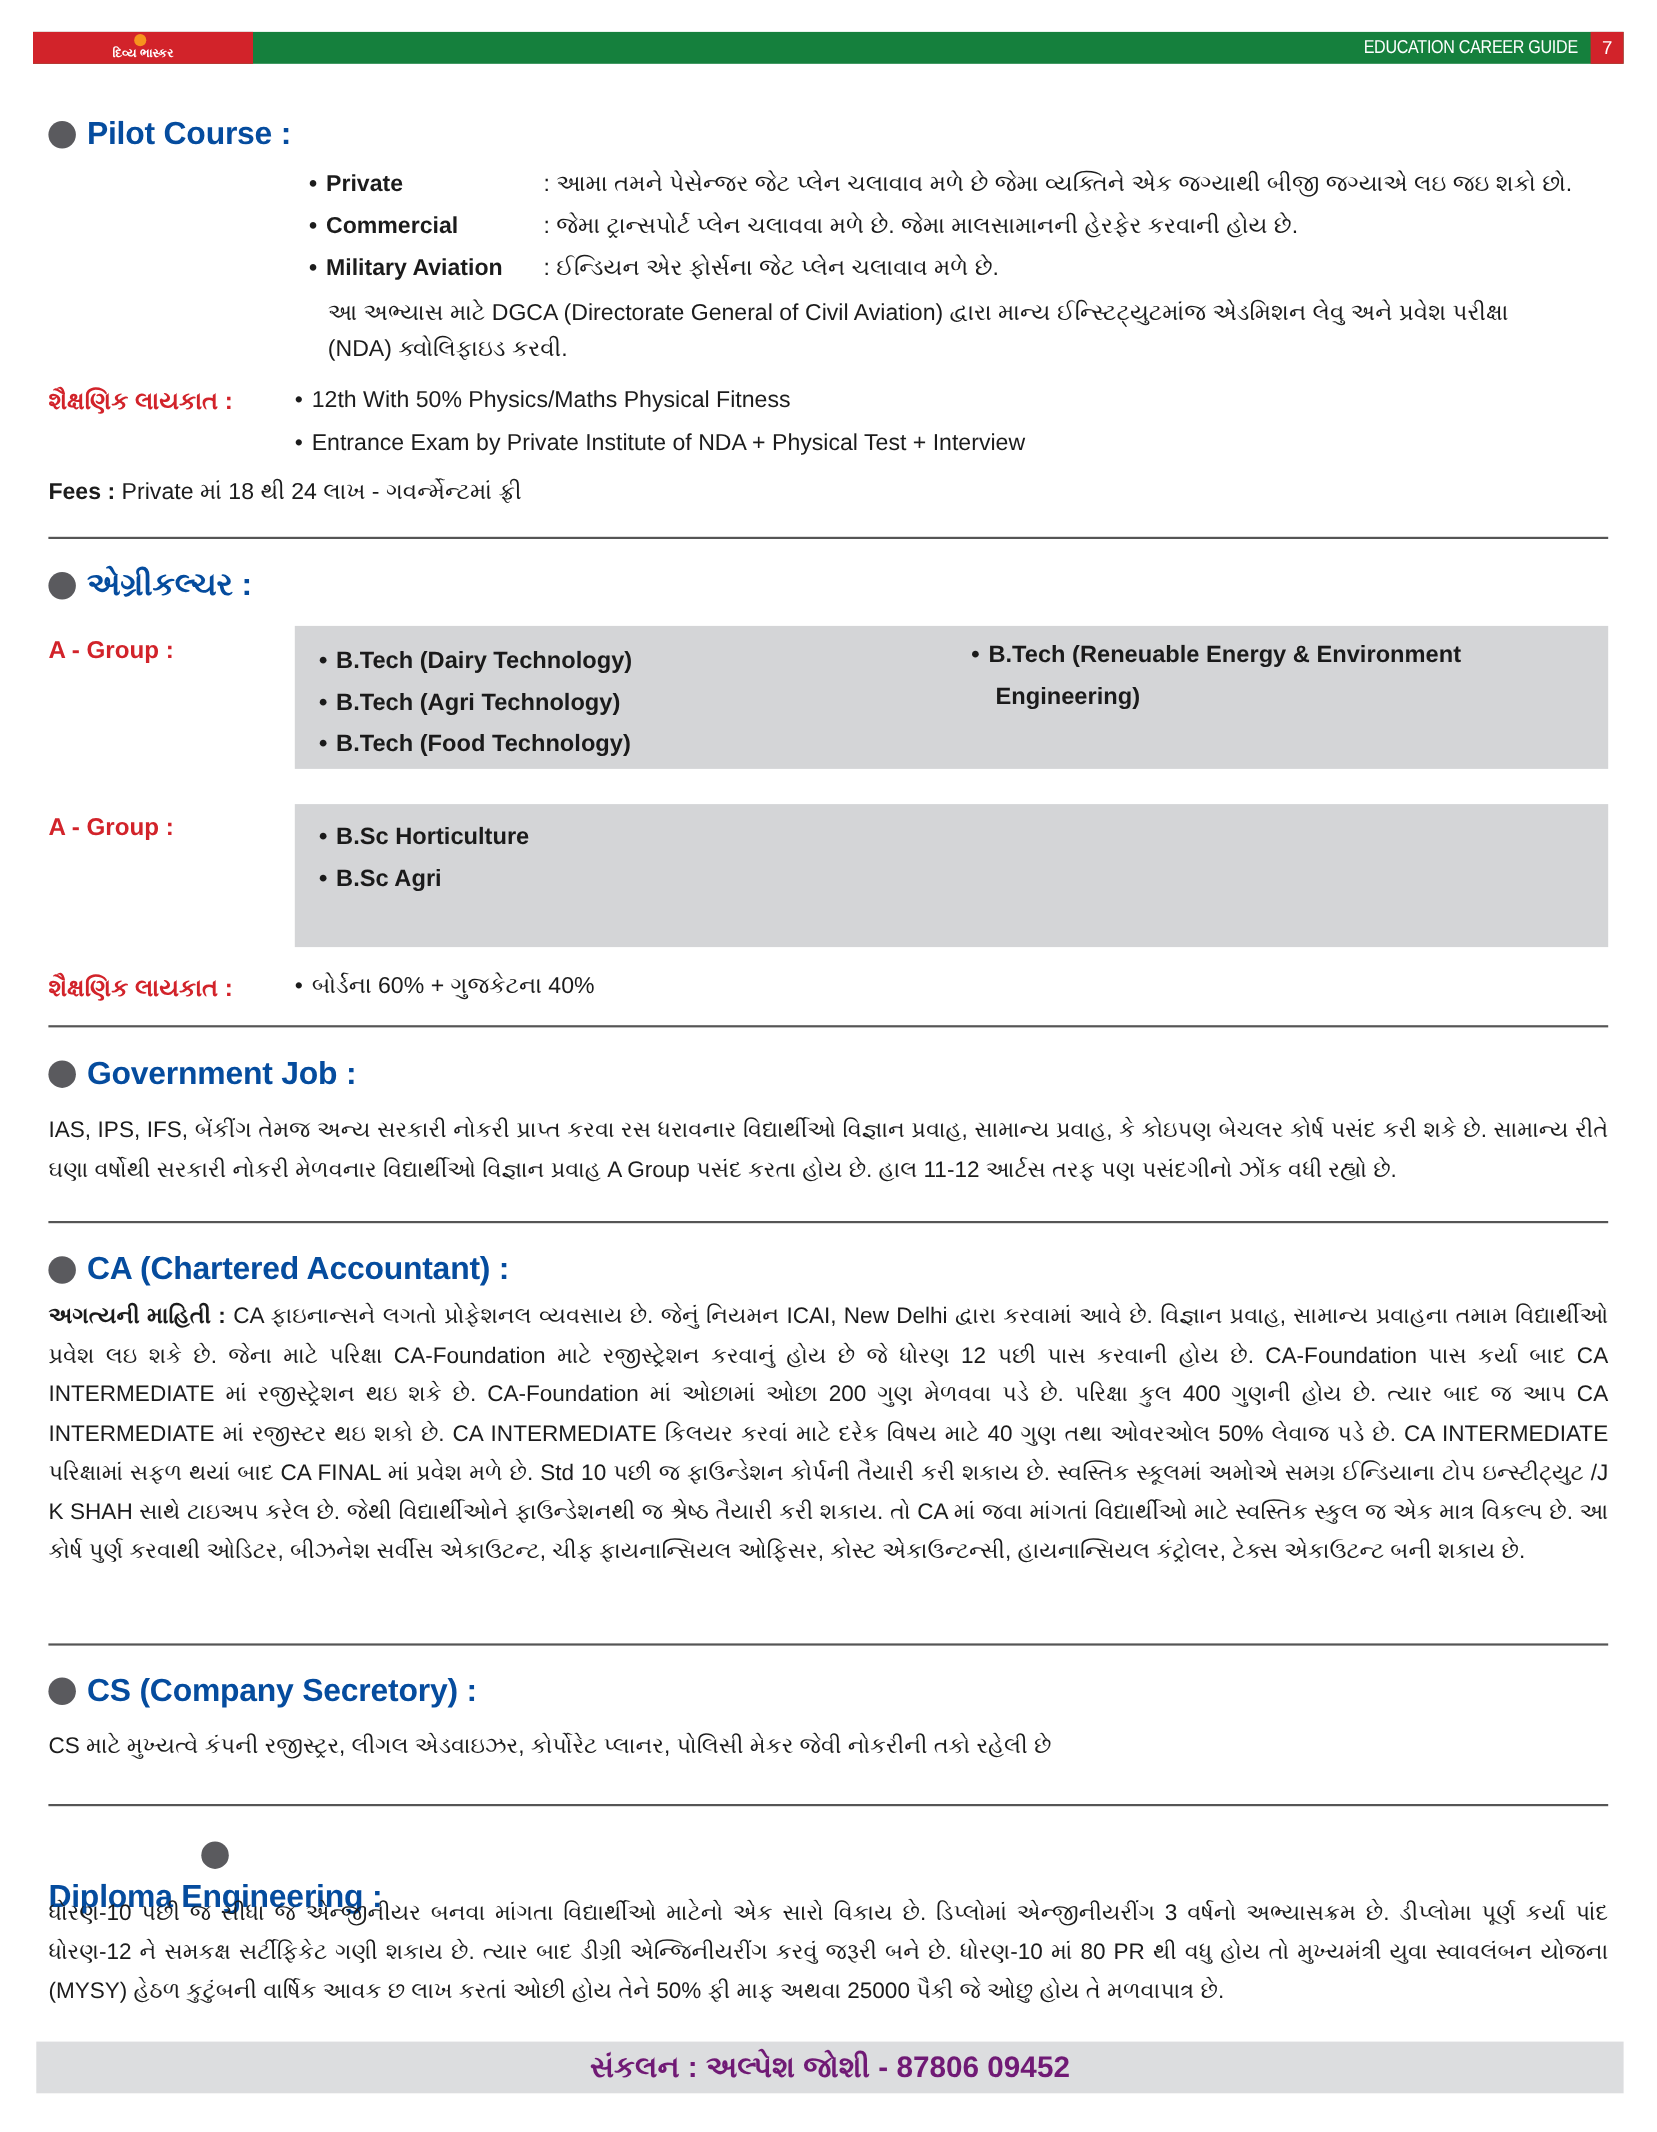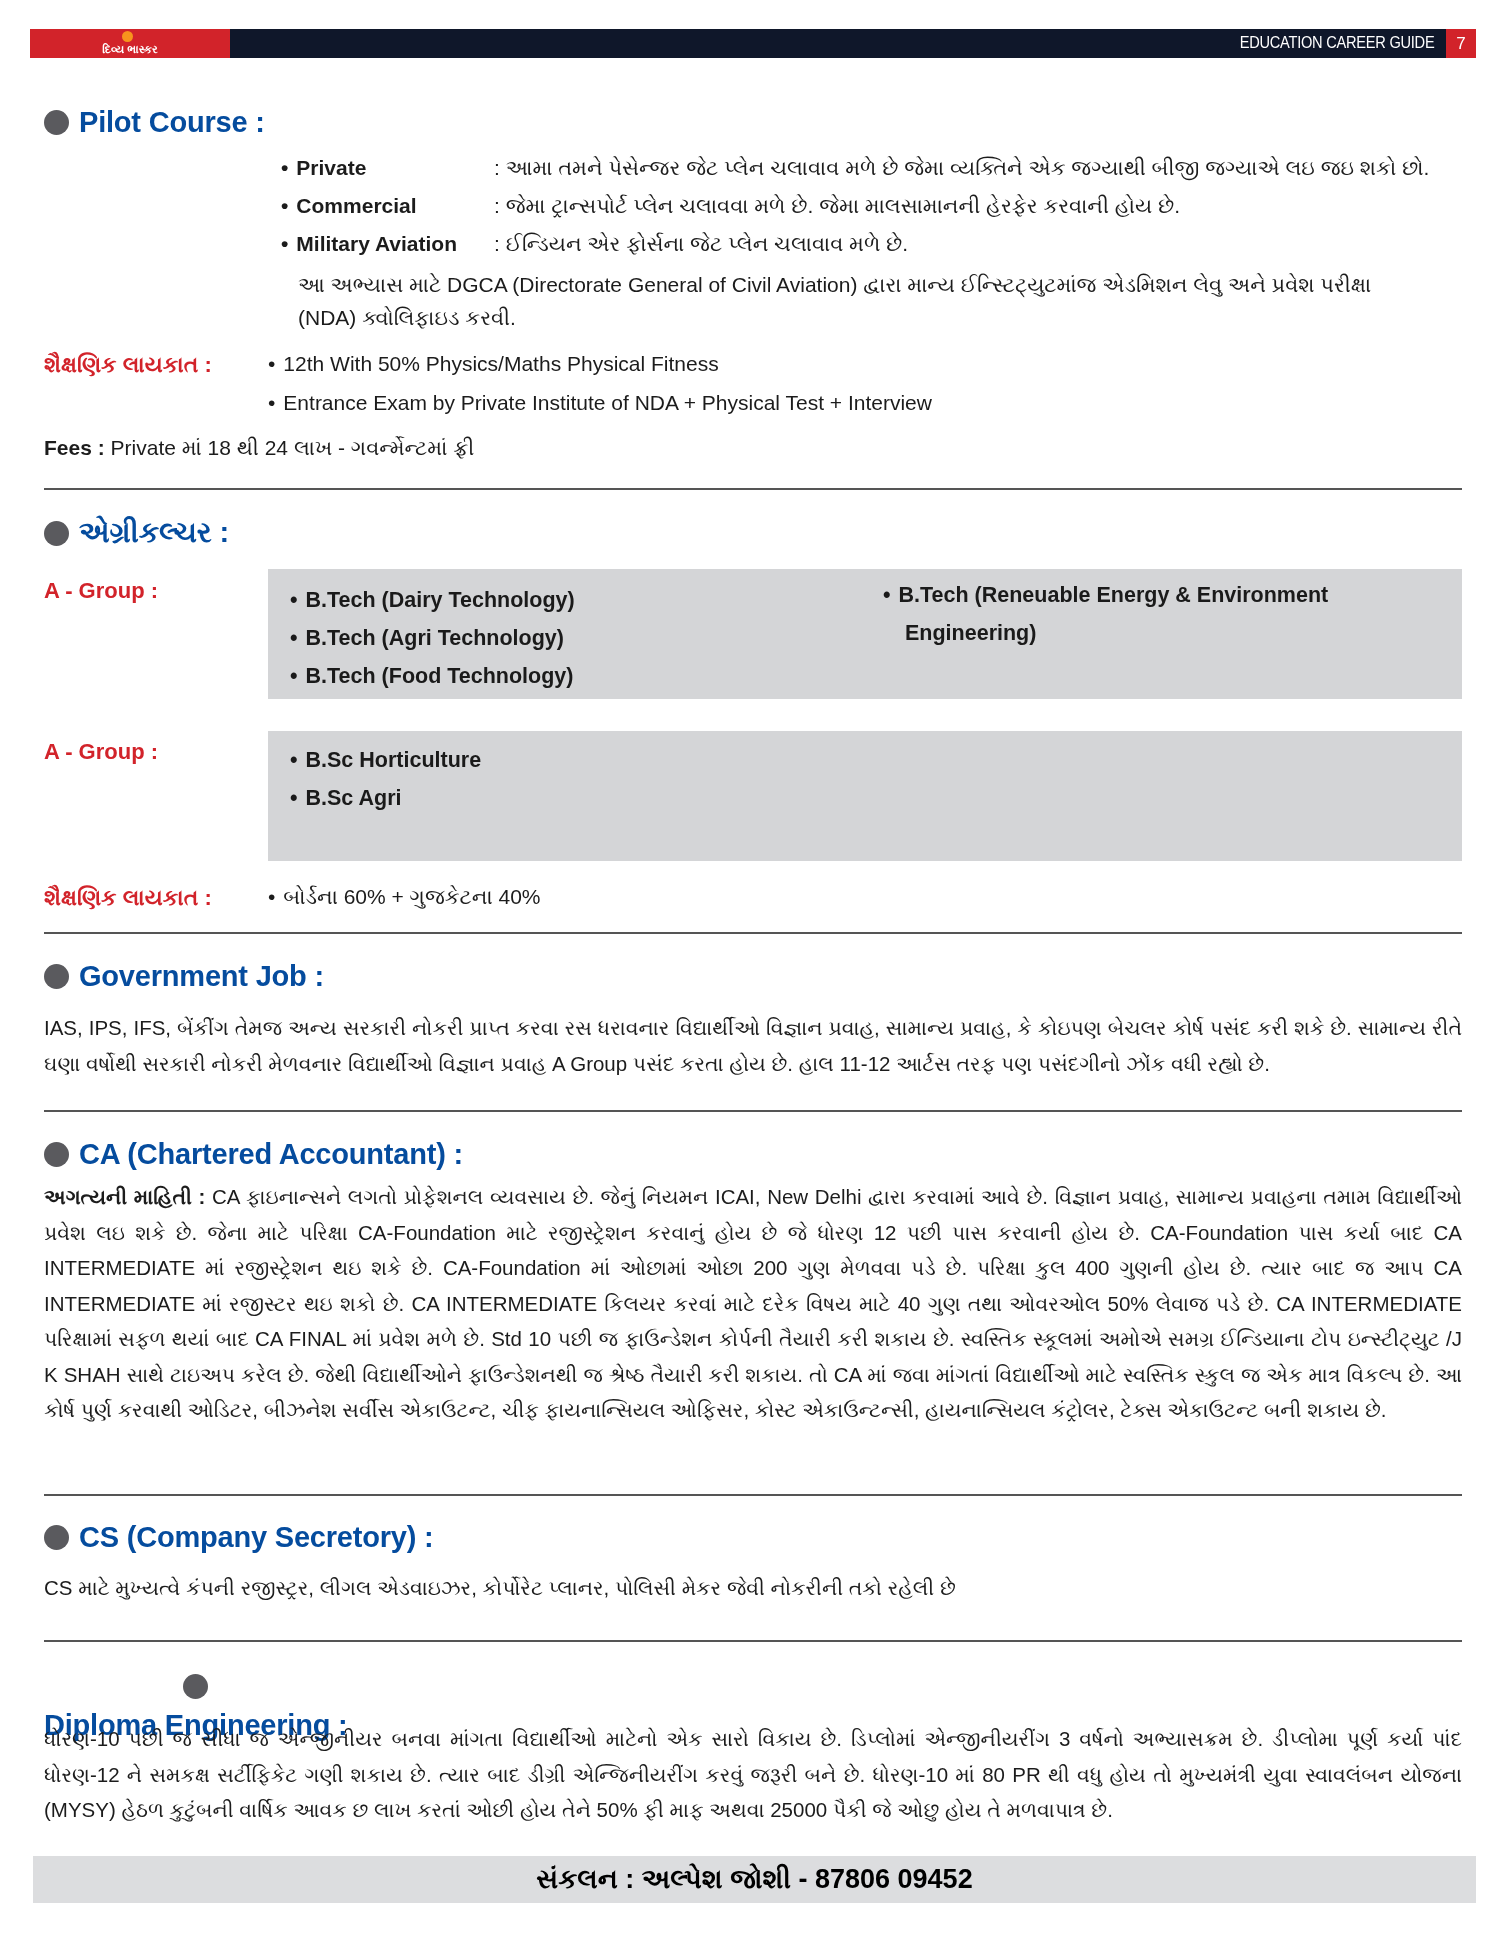--- a/index.html
+++ b/index.html
@@ -1,19 +1,19 @@
 <!DOCTYPE html>
 <html><head>
 <meta charset="utf-8">
 <style>
   * { box-sizing: border-box; margin: 0; padding: 0; }
   html, body { width: 1506px; height: 1938px; background: #ffffff; }
   body { position: relative; font-family: "Liberation Sans", "DejaVu Sans", sans-serif; color: #1a1a1a; overflow: hidden; }
 
-  .topbar { position: absolute; left: 30px; top: 29px; width: 1446px; height: 29px; background: #0f172a; }
+  .topbar { position: absolute; left: 30px; top: 29px; width: 1446px; height: 29px; background: #15803d; }
   .topbar .brand { position: absolute; left: 0; top: 0; width: 200px; height: 29px; background: #d2232a; color: #fff; font-size: 11px; font-weight: bold; text-align: center; padding-top: 14px; }
   .topbar .brand .sun { position: absolute; left: 92px; top: 2px; width: 11px; height: 11px; border-radius: 50%; background: #f7941d; }
   .topbar .title { position: absolute; right: 42px; top: 4px; color: #fff; font-size: 17px; font-family: "Liberation Sans Narrow", "Liberation Sans", sans-serif; letter-spacing: -0.3px; transform: scaleX(0.86); transform-origin: right center; }
   .topbar .pageno { position: absolute; right: 0; top: 0; width: 30px; height: 29px; background: #d2232a; color: #fff; font-size: 17px; text-align: center; line-height: 29px; }
 
   .heading { position: absolute; left: 44px; display: flex; align-items: center; gap: 10px; }
   .heading .dot { width: 25px; height: 25px; border-radius: 50%; background: #5a5a5e; }
   .heading .txt { color: #054c9e; font-weight: bold; font-size: 29px; letter-spacing: -0.2px; }
 
   .txt-line { position: absolute; font-size: 21px; line-height: 32px; color: #1c1c1c; white-space: nowrap; }
@@ -22,21 +22,21 @@
   .bullet::before { content: "•"; margin-right: 8px; }
 
   .rule { position: absolute; left: 44px; width: 1418px; height: 2px; background: #555; }
 
   .para { position: absolute; left: 44px; width: 1418px; font-size: 20.5px; line-height: 35.5px; text-align: justify; color: #1c1c1c; }
 
   .greybox { position: absolute; left: 268px; width: 1194px; background: #d4d5d7; padding-left: 16px; }
   .greybox .col { position: absolute; font-weight: bold; font-size: 21.5px; line-height: 38px; color: #1a1a1a; }
   .greybox .col div { white-space: nowrap; }
 
-  .footer { position: absolute; left: 33px; top: 1856px; width: 1443px; height: 47px; background: #dcdddf; text-align: center; font-weight: bold; font-size: 27px; line-height: 47px; color: #000000; }
+  .footer { position: absolute; left: 33px; top: 1856px; width: 1443px; height: 47px; background: #dcdddf; text-align: center; font-weight: bold; font-size: 27px; line-height: 47px; color: #701a75; }
 </style>
 </head>
 <body>
 
 <div class="topbar">
   <div class="brand">
     <span class="sun"></span>
     <span>દિવ્ય ભાસ્કર</span>
   </div>
   <div class="title">EDUCATION CAREER GUIDE</div>

